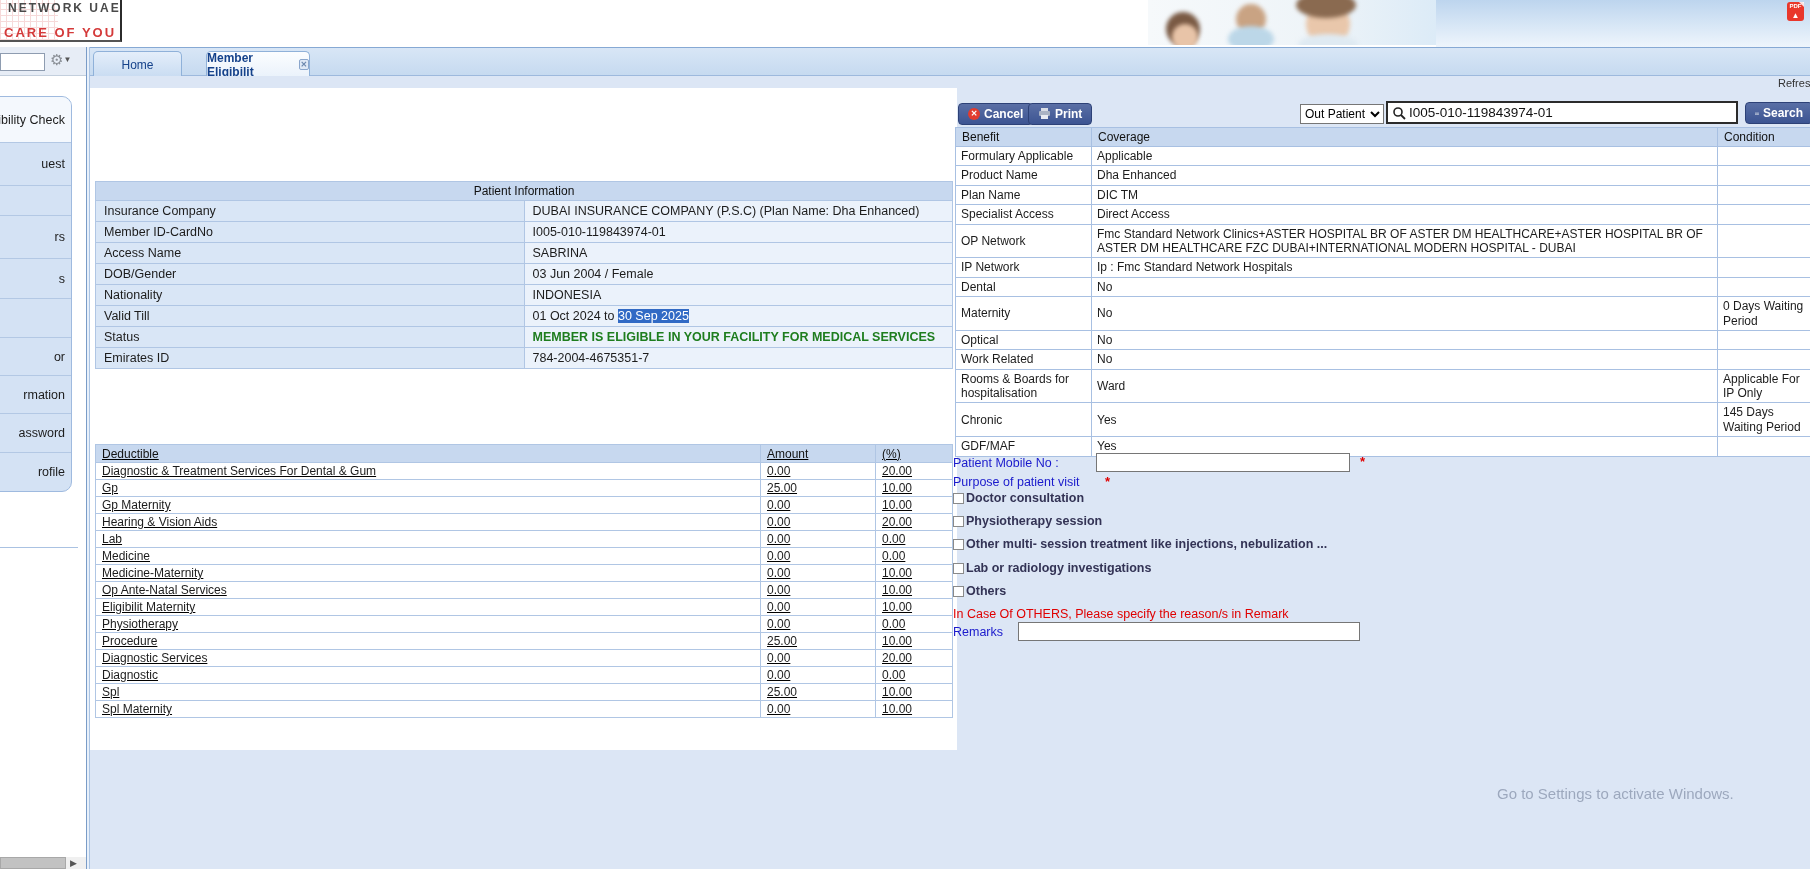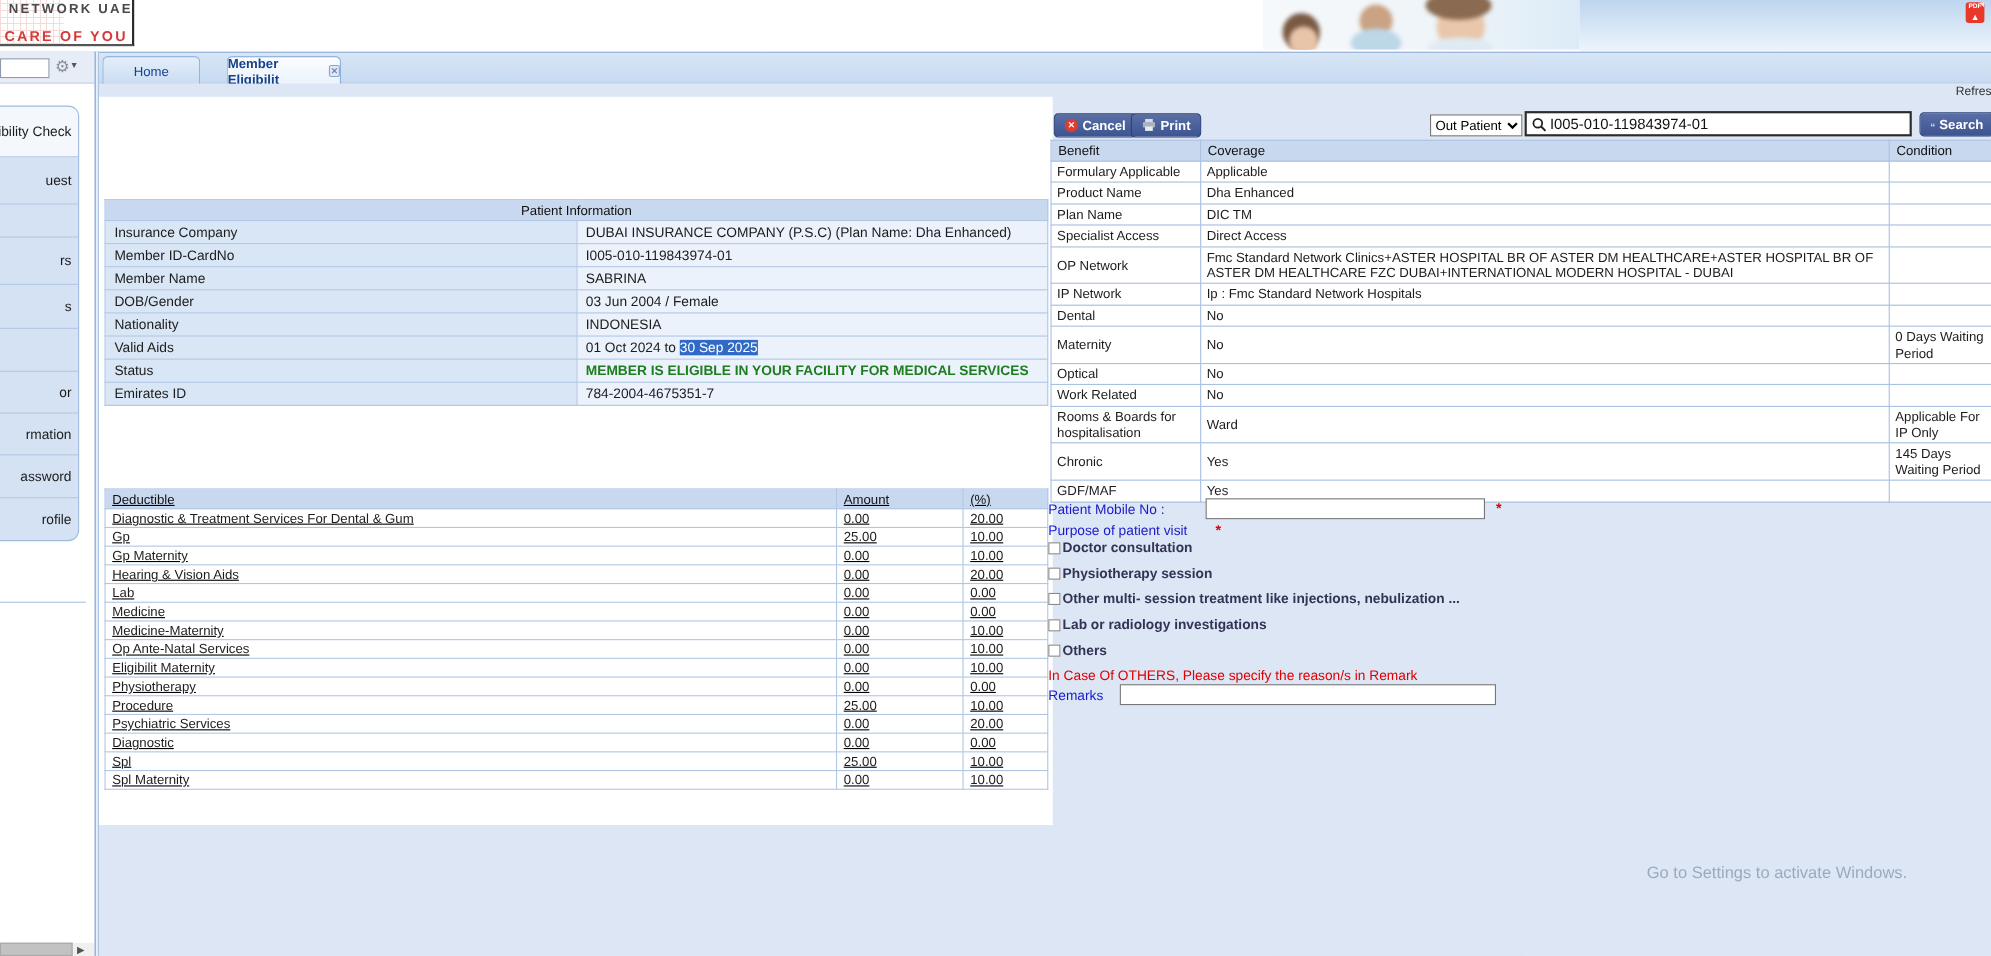--- a/index.html
+++ b/index.html
@@ -188,33 +188,33 @@
       <tbody id="patient-tbody">
           <tr>
             <td class="plabel">Insurance Company</td>
             <td class="pvalue">DUBAI INSURANCE COMPANY (P.S.C) (Plan Name: Dha Enhanced)</td>
           </tr>
           <tr>
             <td class="plabel">Member ID-CardNo</td>
             <td class="pvalue">I005-010-119843974-01</td>
           </tr>
           <tr>
-            <td class="plabel">Member Name</td>
+            <td class="plabel">Access Name</td>
             <td class="pvalue">SABRINA</td>
           </tr>
           <tr>
             <td class="plabel">DOB/Gender</td>
             <td class="pvalue">03 Jun 2004 / Female</td>
           </tr>
           <tr>
             <td class="plabel">Nationality</td>
             <td class="pvalue">INDONESIA</td>
           </tr>
           <tr>
-            <td class="plabel">Valid Aids</td>
+            <td class="plabel">Valid Till</td>
             <td class="pvalue">01 Oct 2024 to <span class="sel">30 Sep 2025</span></td>
           </tr>
           <tr>
             <td class="plabel">Status</td>
             <td class="pvalue status">MEMBER IS ELIGIBLE IN YOUR FACILITY FOR MEDICAL SERVICES</td>
           </tr>
           <tr>
             <td class="plabel">Emirates ID</td>
             <td class="pvalue">784-2004-4675351-7</td>
           </tr>
@@ -284,21 +284,21 @@
             <td>Physiotherapy</td>
             <td>0.00</td>
             <td>0.00</td>
           </tr>
           <tr>
             <td>Procedure</td>
             <td>25.00</td>
             <td>10.00</td>
           </tr>
           <tr>
-            <td>Psychiatric Services</td>
+            <td>Diagnostic Services</td>
             <td>0.00</td>
             <td>20.00</td>
           </tr>
           <tr>
             <td>Diagnostic</td>
             <td>0.00</td>
             <td>0.00</td>
           </tr>
           <tr>
             <td>Spl</td>

